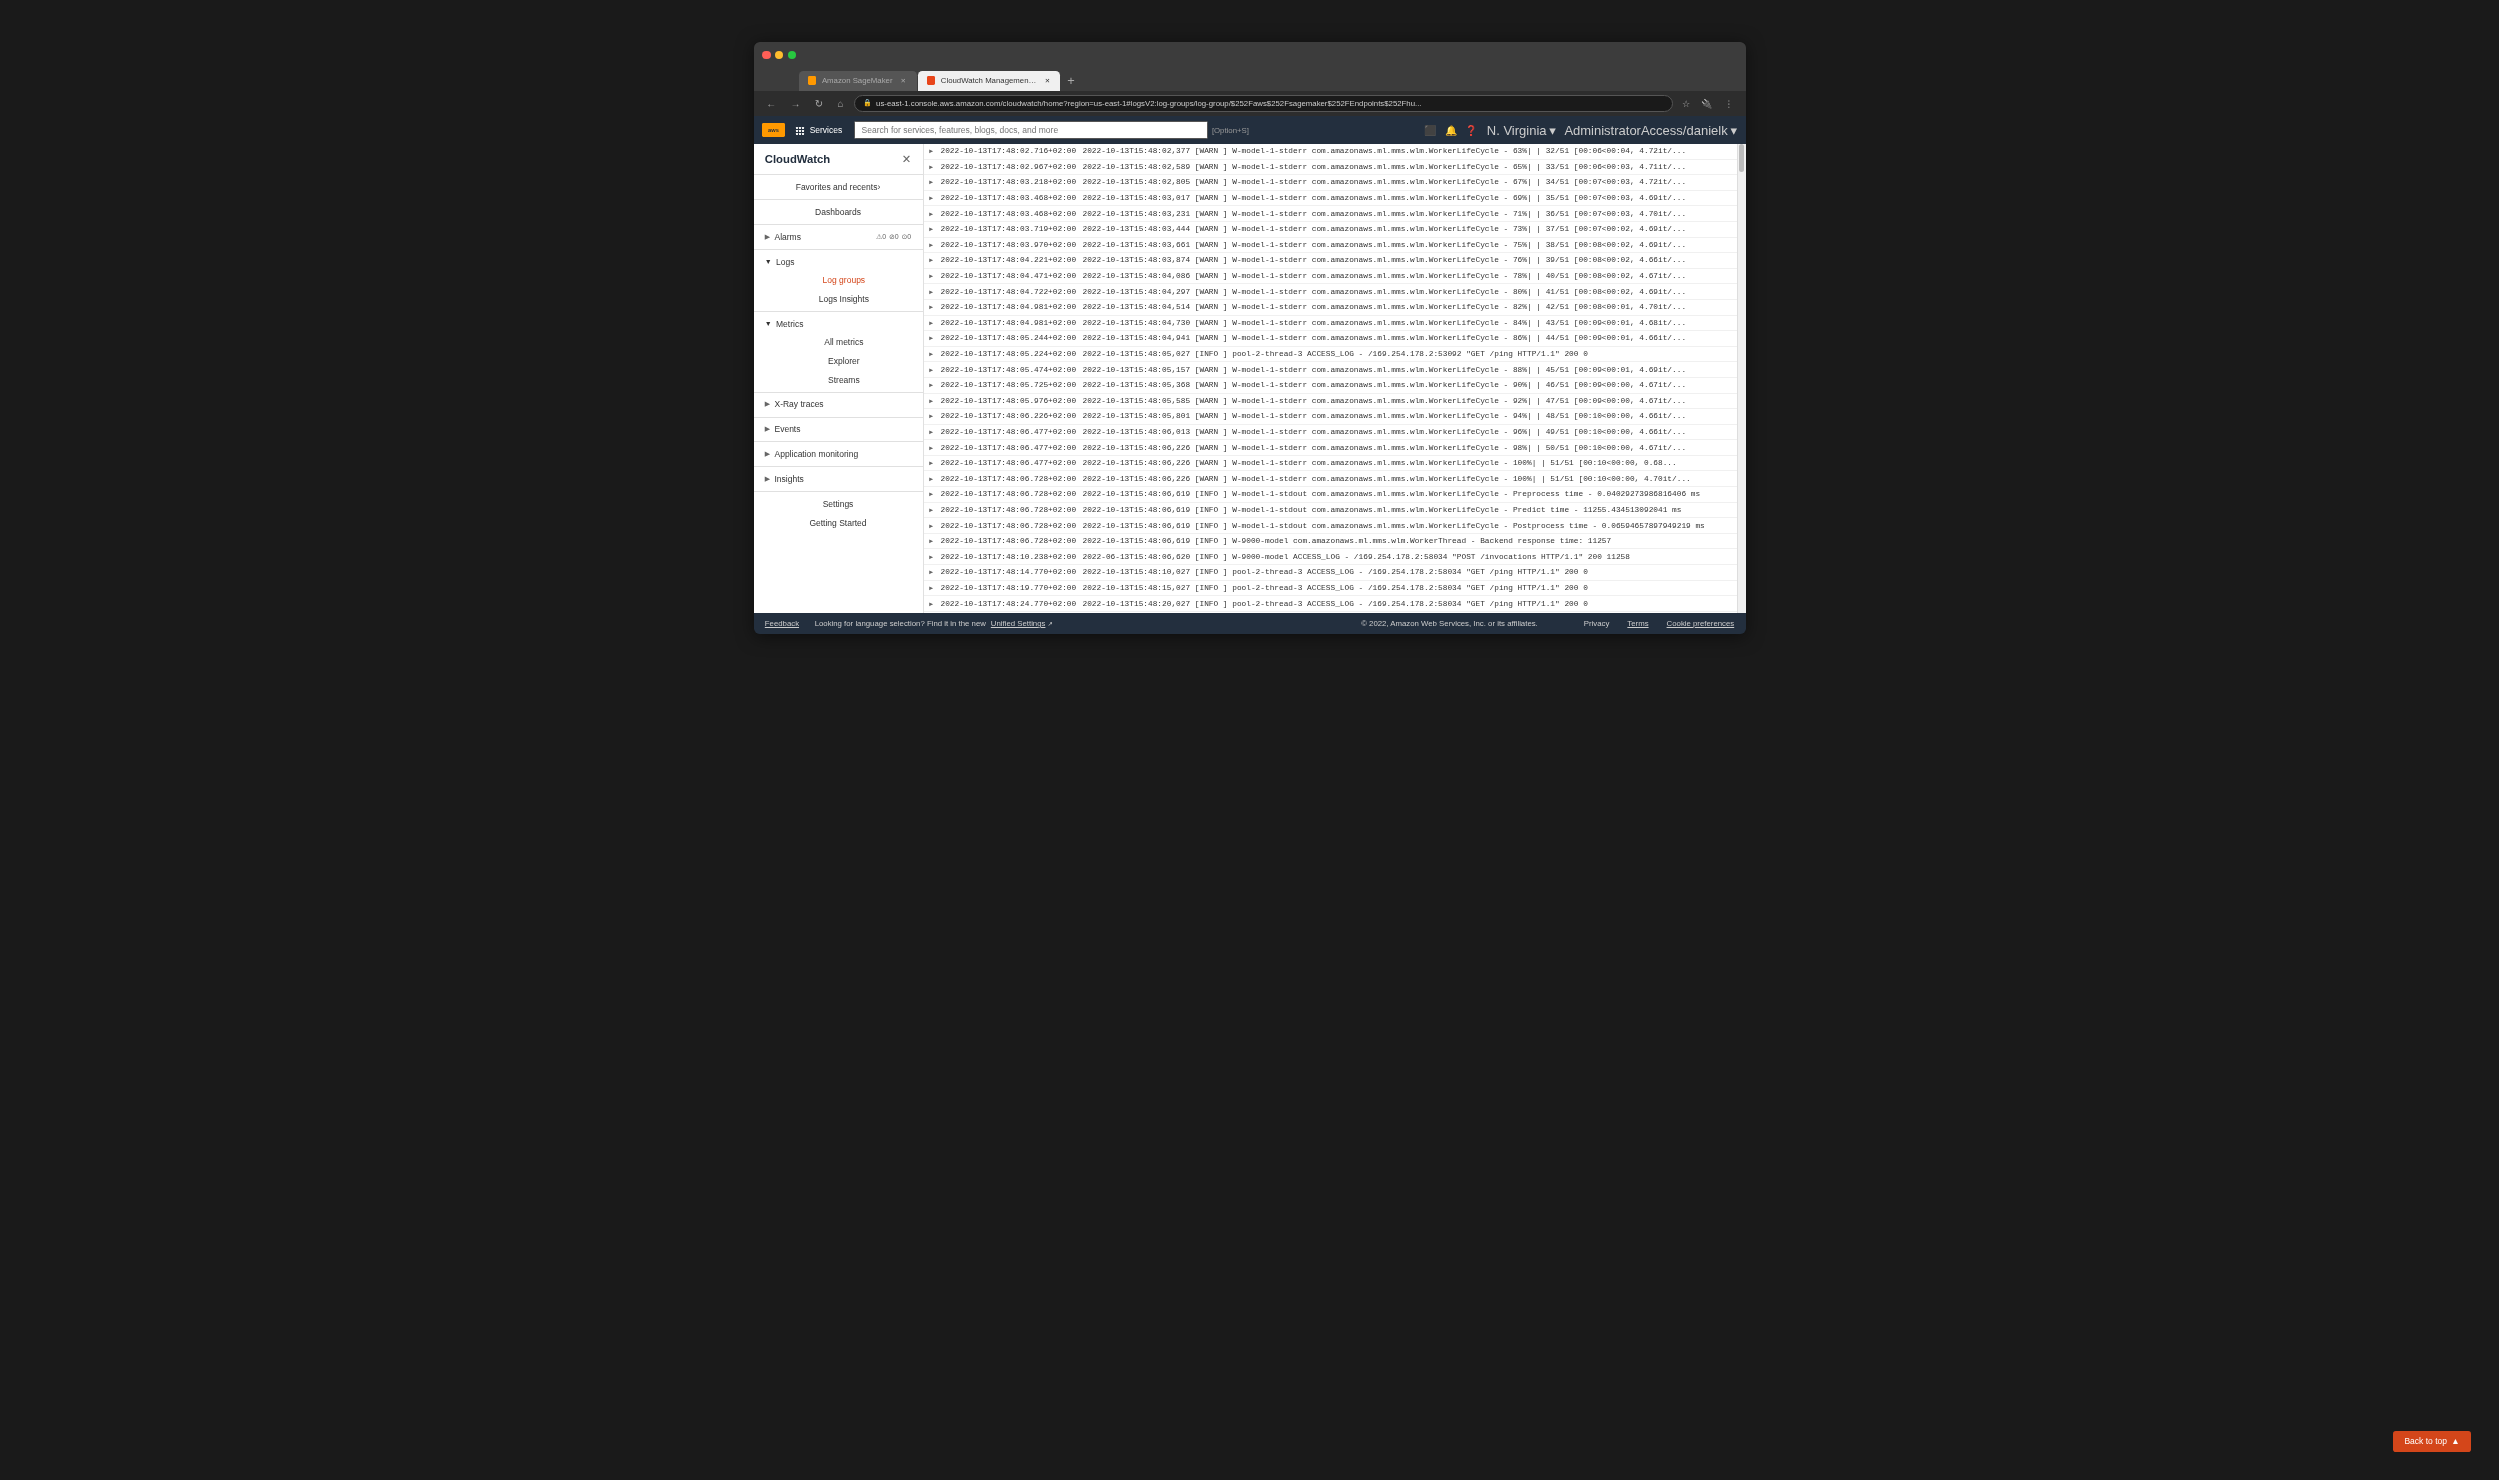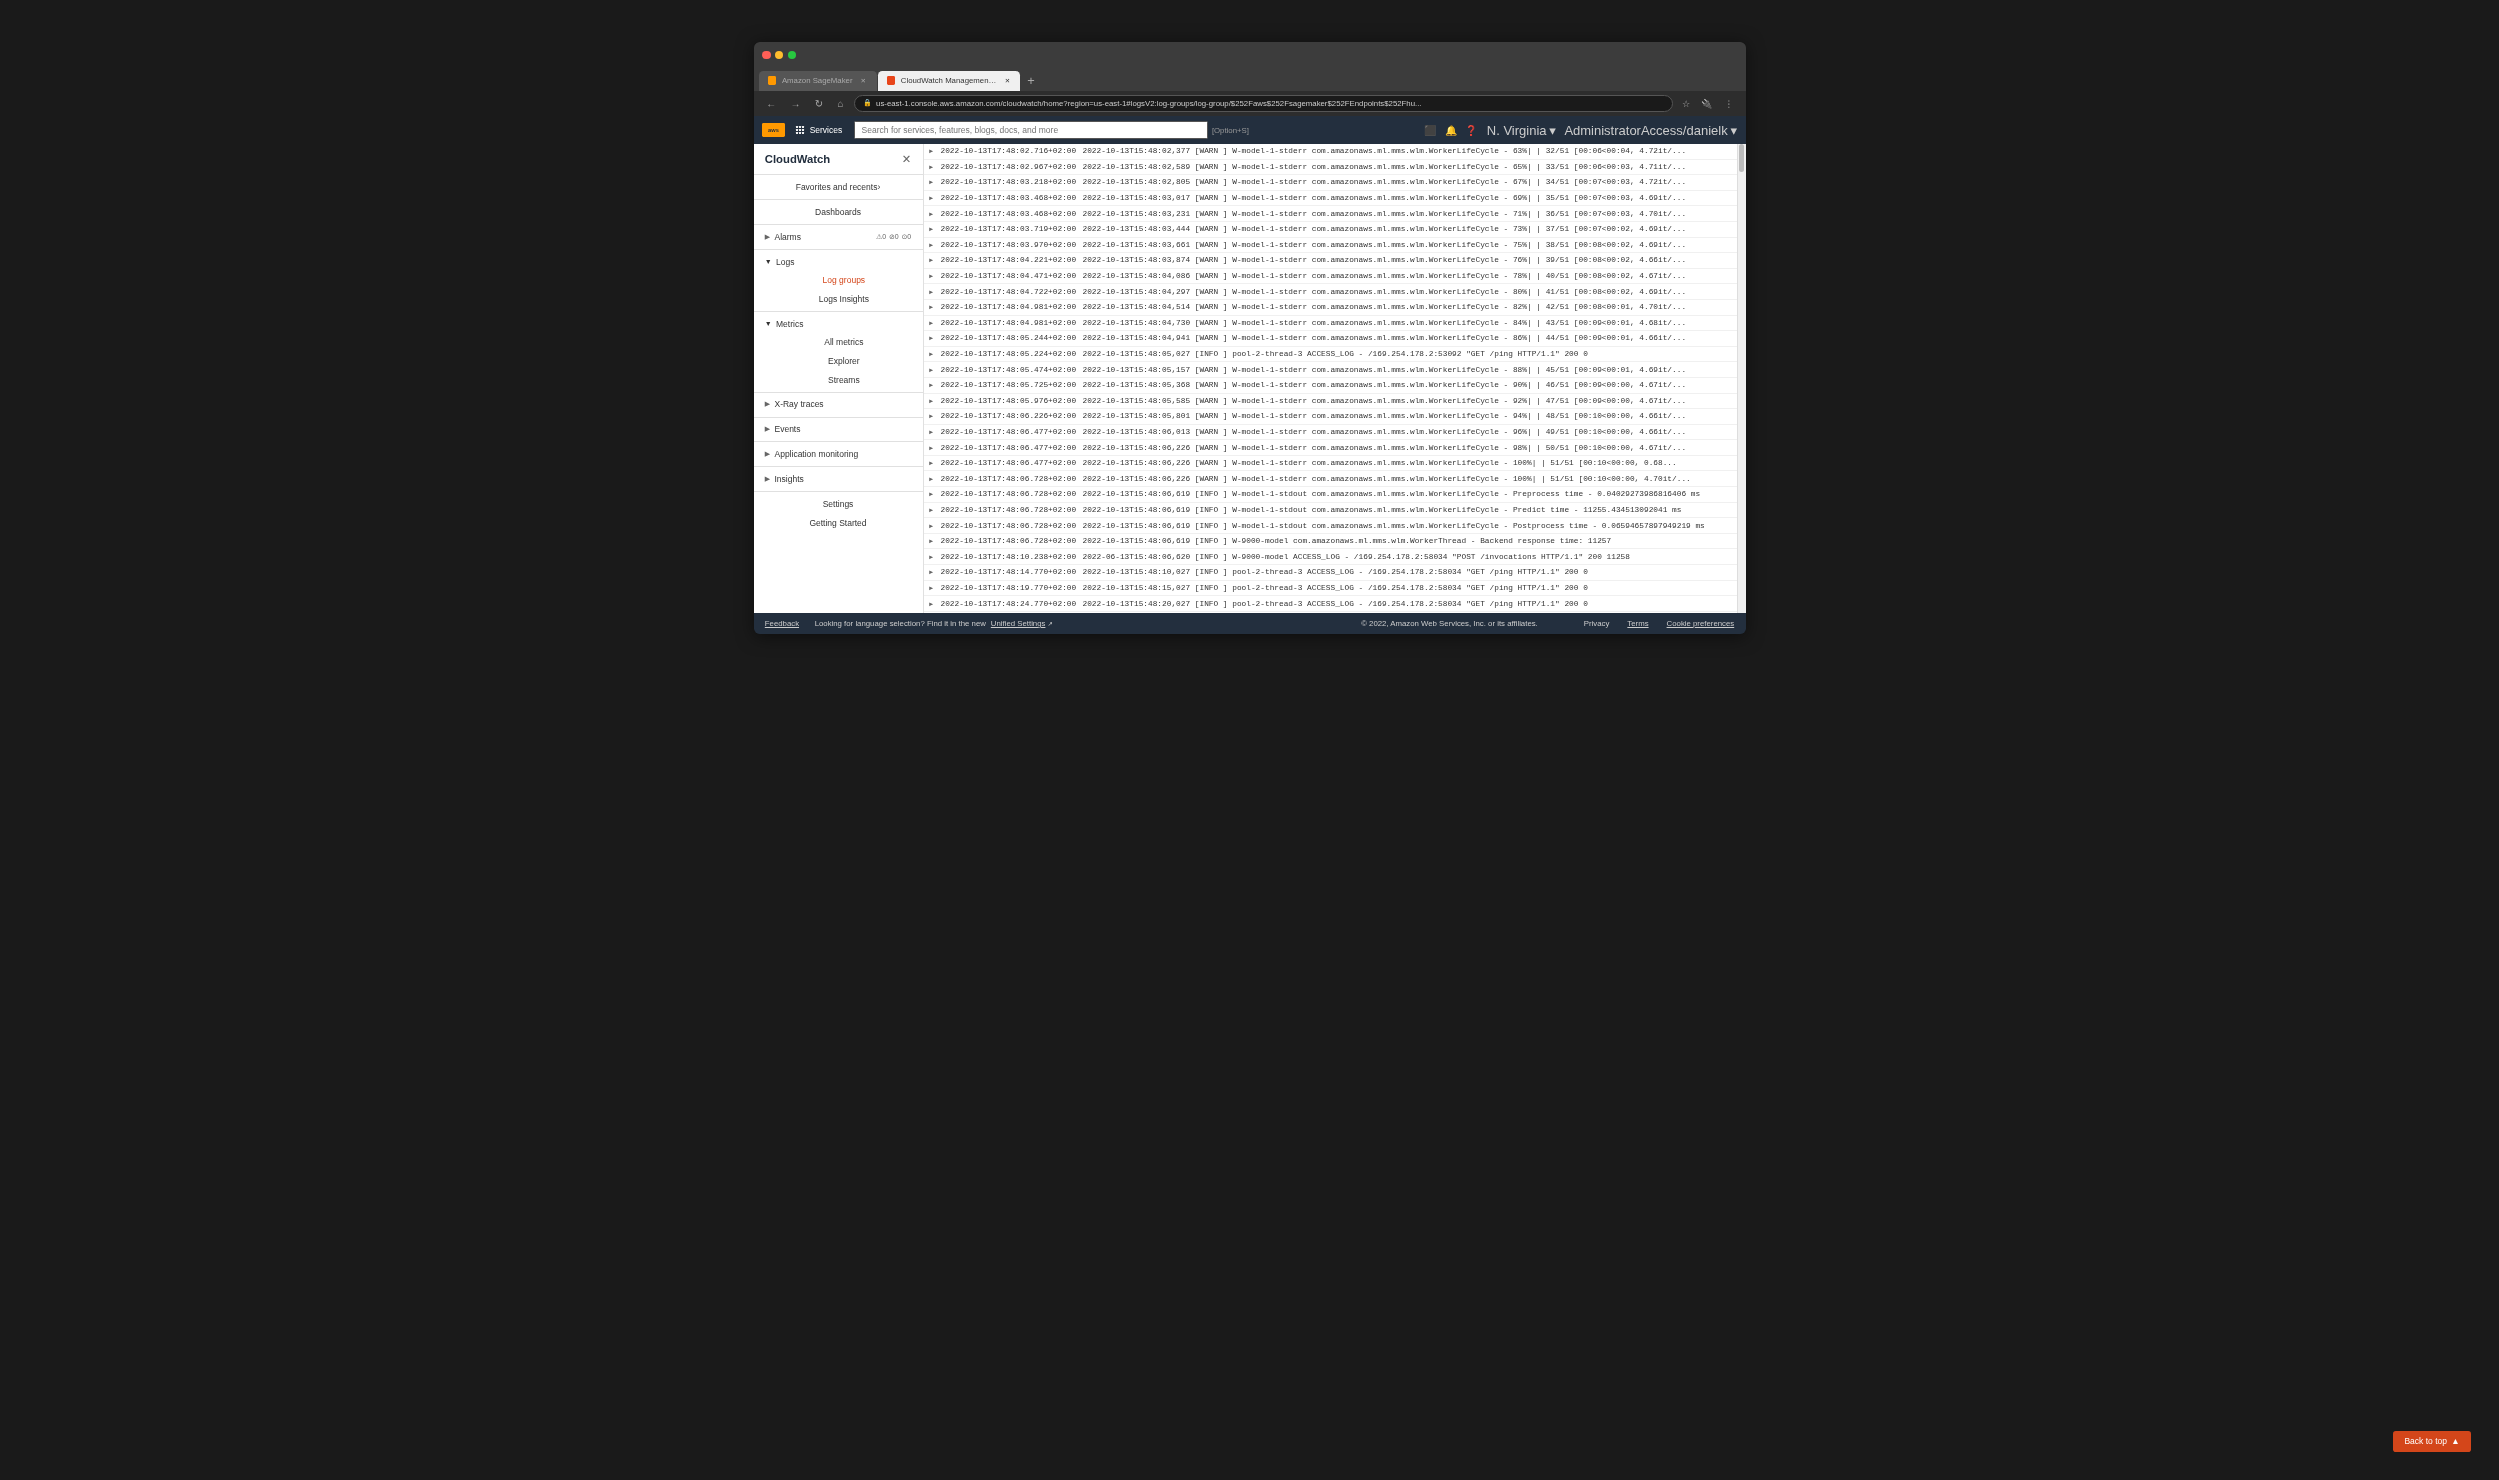--- a/index.html
+++ b/index.html
@@ -8,36 +8,36 @@
     
     .browser-chrome { background: #2d2d2d; border-radius: 5.7px 5.7px 0 0; overflow: hidden; }
     .browser-titlebar { background: #3c3c3c; padding: 5.7px 8.5px; display: flex; align-items: center; gap: 5.7px; height: 25.5px; }
     .traffic-lights { display: flex; gap: 4.3px; }
     .traffic-light { width: 8.5px; height: 8.5px; border-radius: 50%; }
     .tl-red { background: #ff5f57; }
     .tl-yellow { background: #ffbd2e; }
     .tl-green { background: #28c840; }
     .tabs-bar { display: flex; align-items: flex-end; gap: 1.4px; padding: 0 5.7px; background: #3c3c3c; height: 23px; }
     .tab { display: flex; align-items: center; gap: 5.7px; padding: 2.8px 8.5px; border-radius: 4.3px 4.3px 0 0; font-size: 7.8px; height: 20px; cursor: pointer; max-width: 142px; }
-    .tab-inactive { background: #555; color: #aaa; }
+    .tab-inactive { background: #555; color: #aaa; margin-left: 40px; }
     .tab-active { background: #f0f0f0; color: #333; }
     .tab-close { width: 10px; height: 10px; border-radius: 50%; display: flex; align-items: center; justify-content: center; font-size: 6.4px; cursor: pointer; }
     .tab-new { background: none; border: none; color: #aaa; font-size: 12.8px; cursor: pointer; padding: 2.8px 5.7px; }
     .address-bar { background: #2d2d2d; padding: 2.8px 8.5px; display: flex; align-items: center; gap: 5.7px; height: 25.5px; }
     .nav-btn { background: none; border: none; color: #aaa; cursor: pointer; font-size: 10px; padding: 1.4px 4.3px; border-radius: 2.8px; }
     .url-bar { flex: 1; background: #1a1a1a; border: 0.7px solid #555; border-radius: 11.3px; padding: 2.8px 8.5px; color: #ccc; font-size: 7.8px; display: flex; align-items: center; gap: 4.3px; }
     .url-lock { color: #aaa; font-size: 7px; }
     .url-text { color: #ccc; overflow: hidden; text-overflow: ellipsis; white-space: nowrap; }
     .browser-actions { display: flex; gap: 4.3px; align-items: center; }
     .browser-action-btn { background: none; border: none; color: #aaa; cursor: pointer; font-size: 9.2px; padding: 2.1px 3.5px; }
 
     
     .aws-topnav { background: #232f3e; height: 28px; display: flex; align-items: center; padding: 0 8.5px; gap: 5.7px; }
     .aws-logo { background: #ff9900; width: 23px; height: 14px; display: flex; align-items: center; justify-content: center; border-radius: 1.4px; font-size: 6.4px; font-weight: bold; color: #232f3e; flex-shrink: 0; }
-    .aws-services-btn { color: #fff; font-size: 8.5px; display: flex; align-items: center; gap: 2.8px; cursor: pointer; padding: 2.8px 5.7px; border-radius: 1.4px; }
+    .aws-services-btn { color: #fff; font-size: 8.5px; display: flex; align-items: flex-end; gap: 2.8px; cursor: pointer; padding: 2.8px 5.7px; border-radius: 1.4px; }
     .aws-search { flex: 1; display: flex; align-items: center; }
     .aws-search-input { width: 100%; max-width: 354px; background: #fff; border: 0.7px solid #555; border-radius: 1.4px; padding: 2.8px 7px; font-size: 8.5px; color: #333; }
     .aws-nav-right { display: flex; align-items: center; gap: 8.5px; margin-left: auto; }
     .aws-nav-icon { color: #ccc; cursor: pointer; font-size: 10px; }
     .aws-region { color: #ccc; font-size: 13px; cursor: pointer; display: flex; align-items: center; gap: 2.8px; }
     .aws-user { color: #ccc; font-size: 13px; cursor: pointer; display: flex; align-items: center; gap: 2.8px; justify-content: flex-end; }
 
     
     .main-layout { display: flex; height: calc(100% - 102px); background: #fff; }
 

